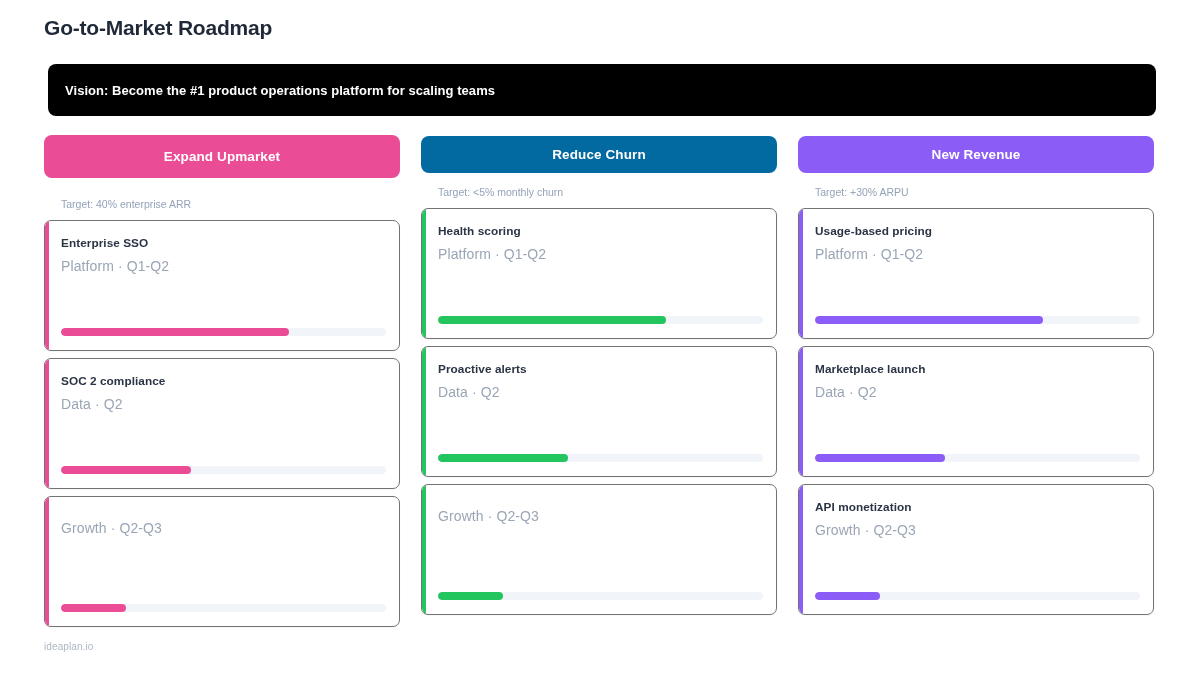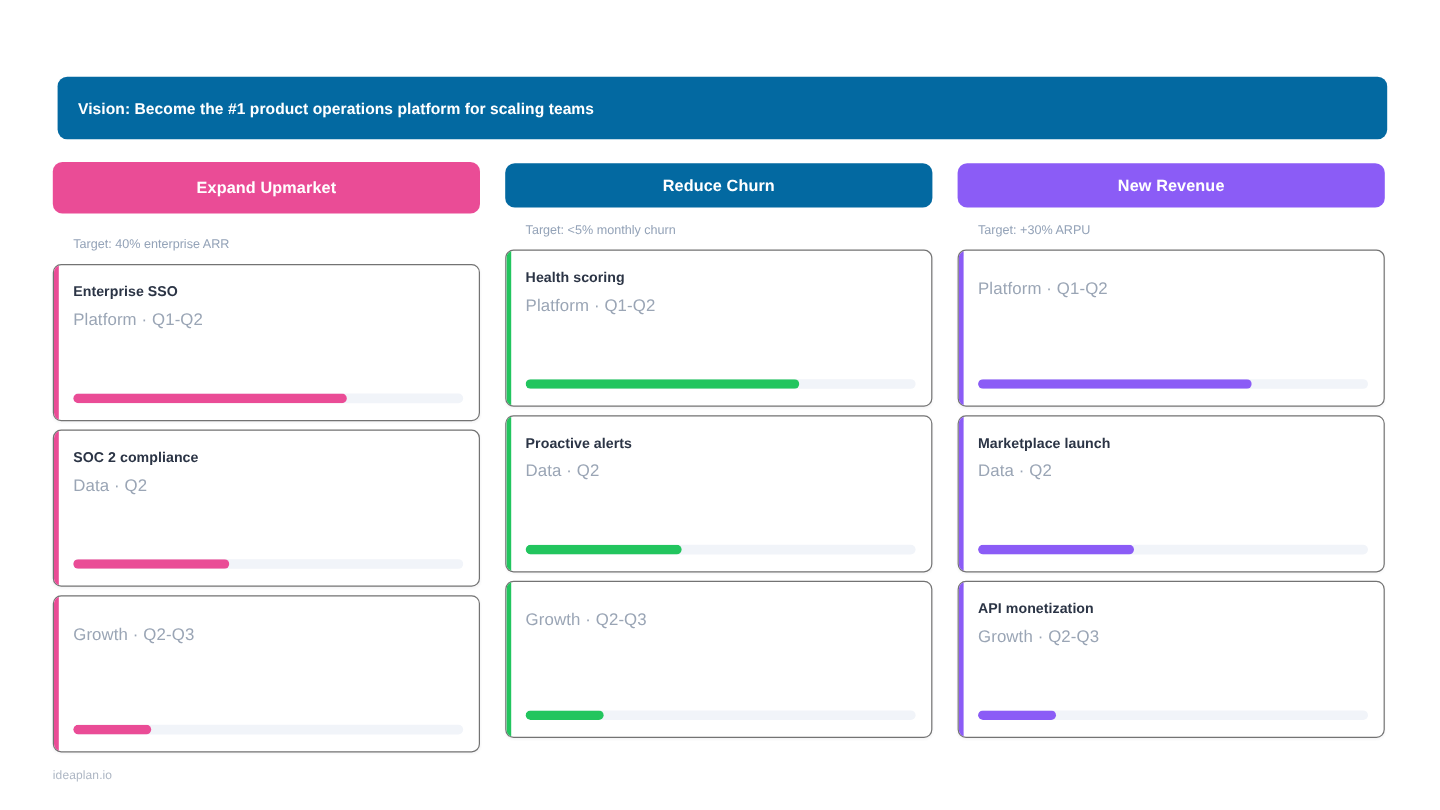--- a/index.html
+++ b/index.html
@@ -35,21 +35,21 @@
     margin: 0;
   }
 
   
   .vision-banner {
     position: absolute;
     left: 48px;
     top: 64px;
     width: 1108px;
     height: 52px;
-    background: #0369a1;
+    background: #000000;
     border-radius: 8px;
     display: flex;
     align-items: center;
   }
   .vision-text {
     color: #ffffff;
     font-size: 13px;
     font-weight: bold;
     padding-left: 17px;
     letter-spacing: 0.05px;
@@ -160,20 +160,21 @@
     font-size: 10px;
     color: #aeb7c4;
     letter-spacing: 0.1px;
   }
 </style>
 </head>
 <body>
 
 <div class="page">
 
+  <h1 class="page-title">Go-to-Market Roadmap</h1>
 
   <div class="vision-banner">
     <span class="vision-text">Vision: Become the #1 product operations platform for scaling teams</span>
   </div>
 
   <div class="columns">
       <div class="column">
         <div class="col-header tall" style="background: rgb(234, 76, 150);">Expand Upmarket</div>
         <div class="col-target">Target: 40% enterprise ARR</div>
         <div class="cards">
@@ -243,20 +244,21 @@
           </div>
         </div>
       </div>
       <div class="column">
         <div class="col-header short" style="background: rgb(139, 92, 246);">New Revenue</div>
         <div class="col-target short-gap">Target: +30% ARPU</div>
         <div class="cards">
           <div class="card">
             <div class="card-accent" style="background: rgb(139, 92, 246);"></div>
             <div class="card-body">
+              <div class="card-title">Usage-based pricing</div>
               <div class="card-meta">Platform · Q1-Q2</div>
             </div>
             <div class="progress-track">
               <div class="progress-fill" style="width: 70%; background: rgb(139, 92, 246);"></div>
             </div>
           </div>
           <div class="card">
             <div class="card-accent" style="background: rgb(139, 92, 246);"></div>
             <div class="card-body">
               <div class="card-title">Marketplace launch</div>

